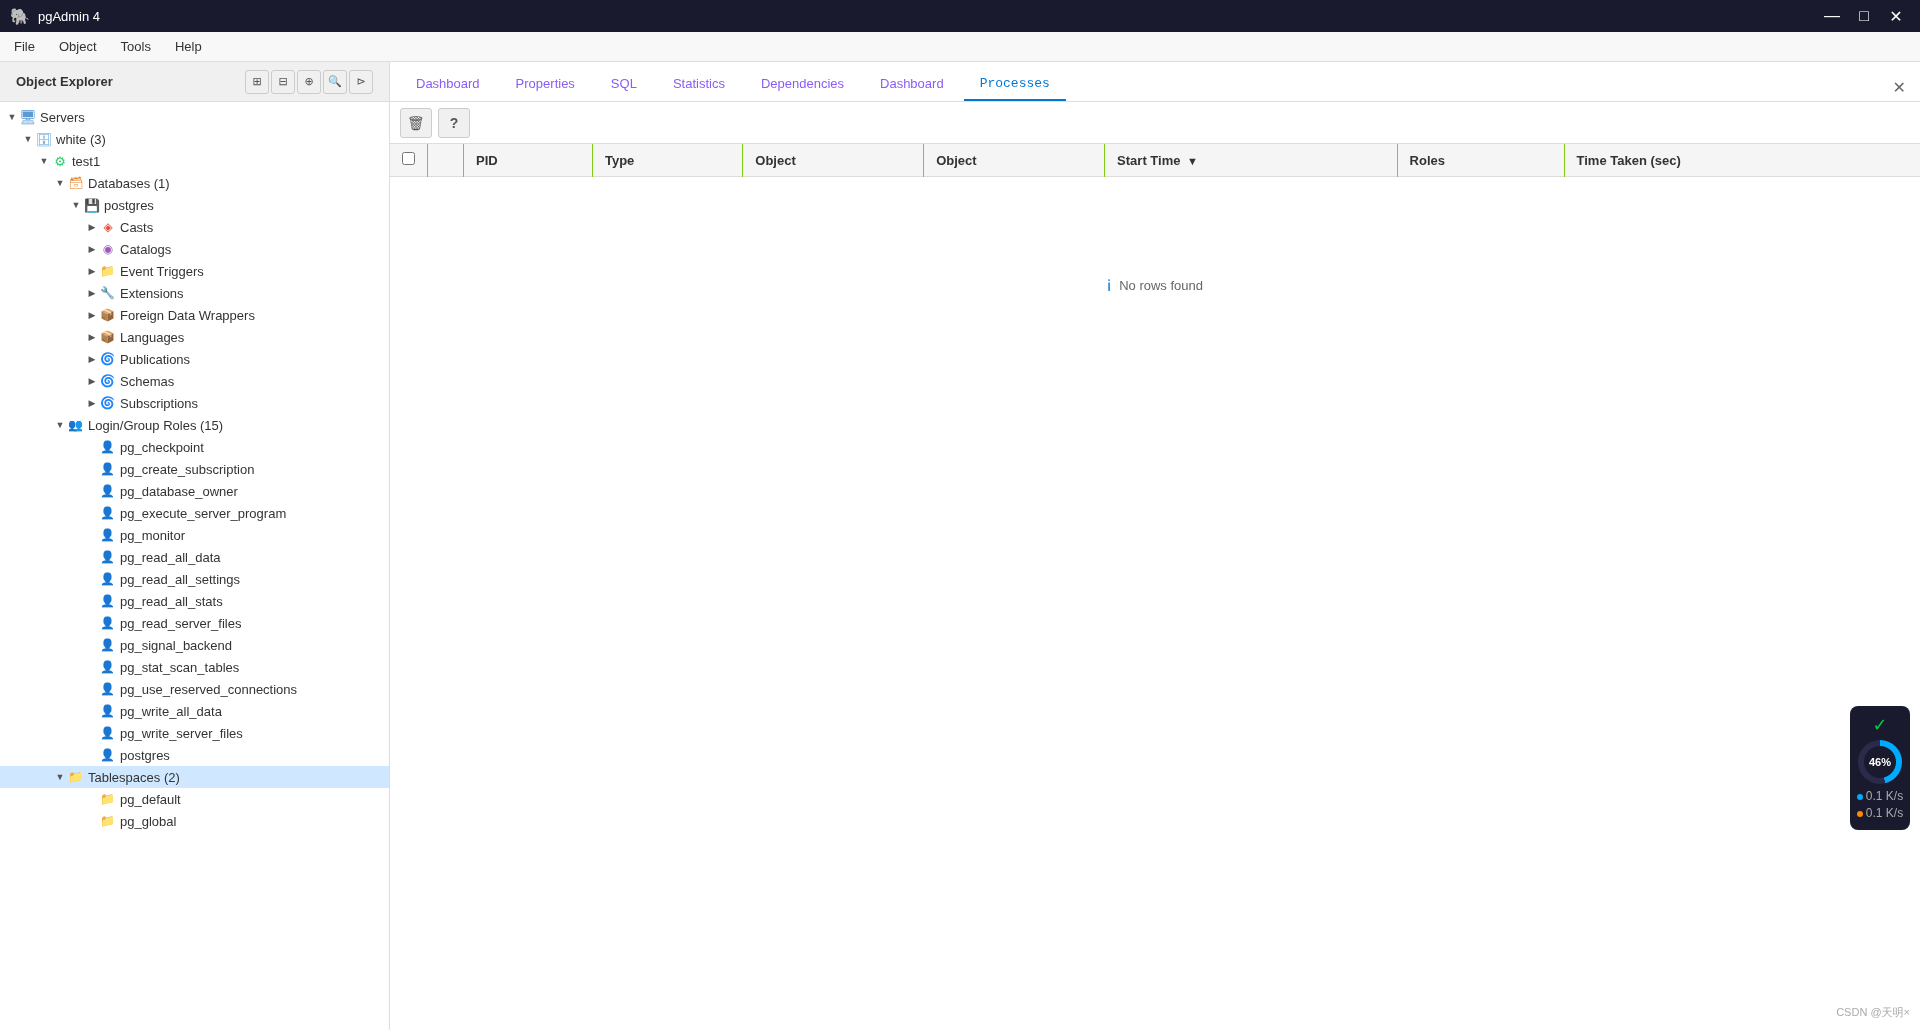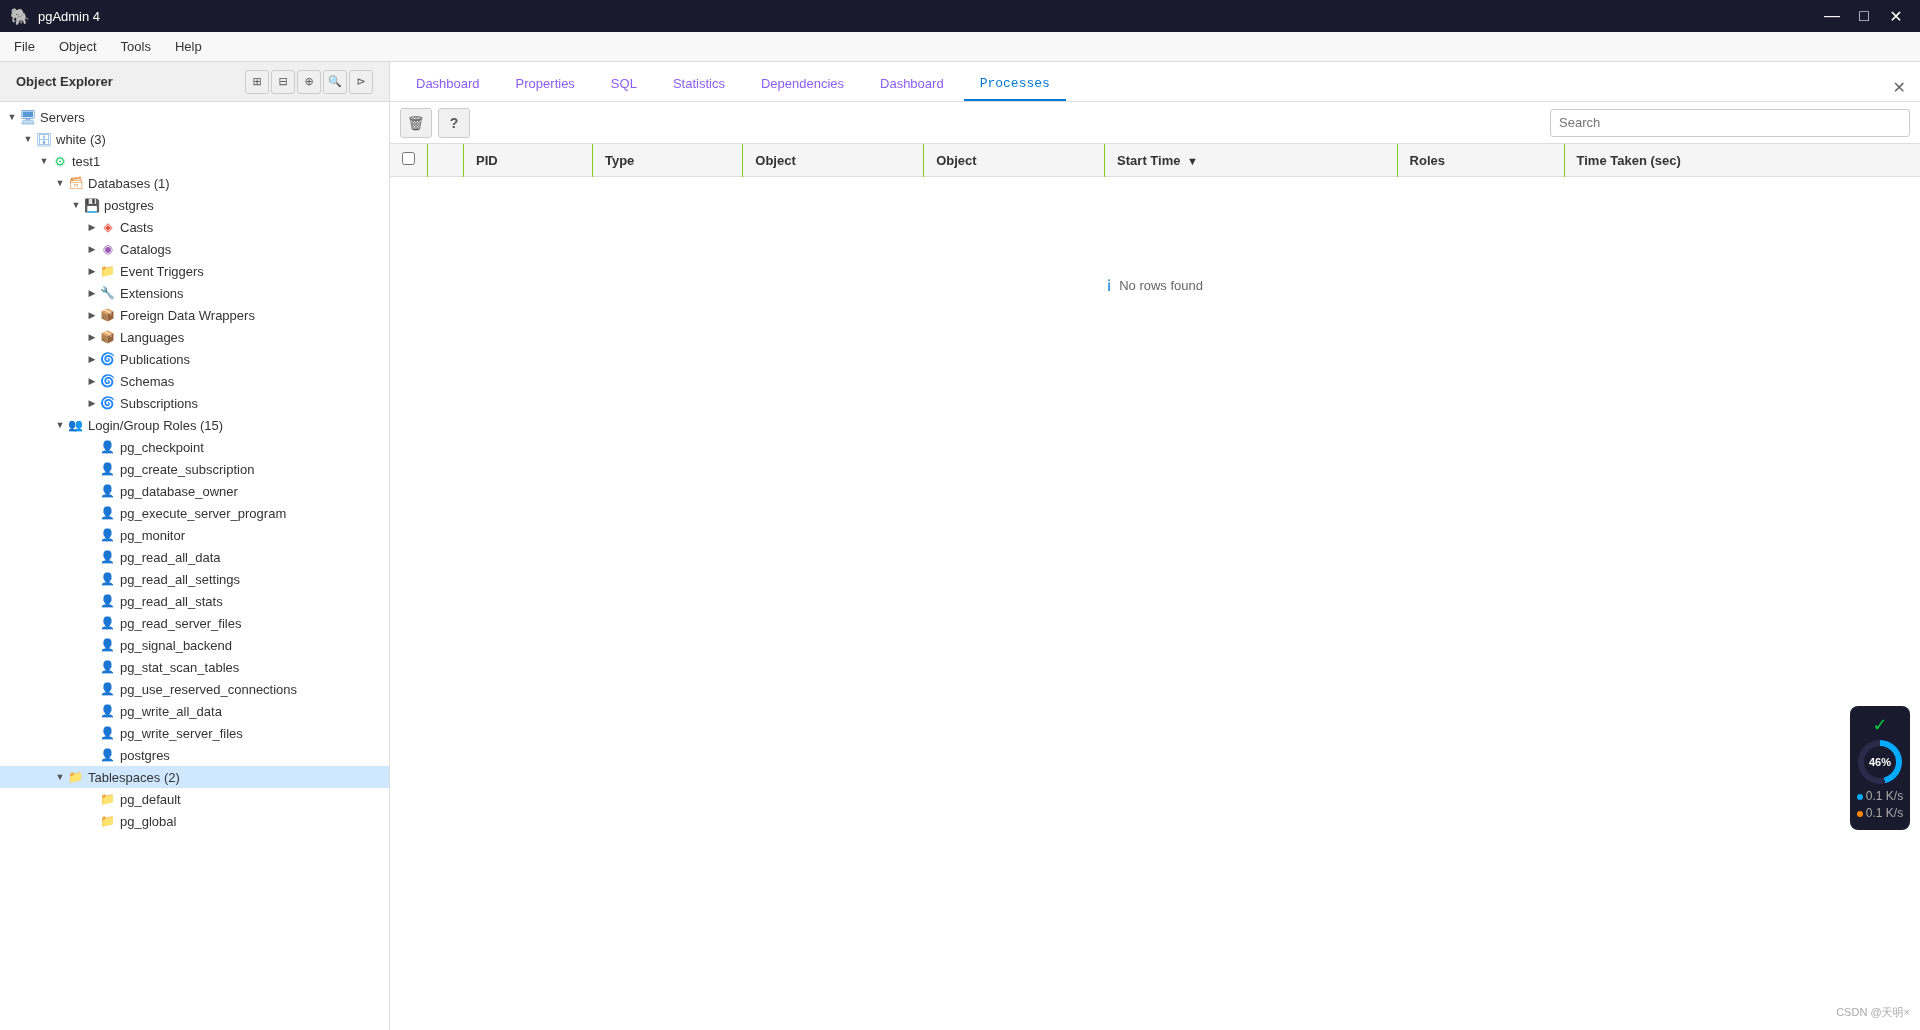--- a/index.html
+++ b/index.html
@@ -467,21 +467,20 @@
     </div>
 
     <div class="toolbar">
       <button class="toolbar-btn" title="Delete">
         <span>🗑</span>
       </button>
       <button class="toolbar-btn" title="Help" style="font-weight:bold; font-size:14px;">
         <span>?</span>
       </button>
       <div class="toolbar-spacer"></div>
-      <input class="search-box" type="text" placeholder="Search" style="">
     </div>
 
     <div class="table-container">
       <table class="data-table">
         <thead>
           <tr>
             <th class="th-checkbox">
               <input type="checkbox" style="">
             </th>
             <th class="th-action"></th>

